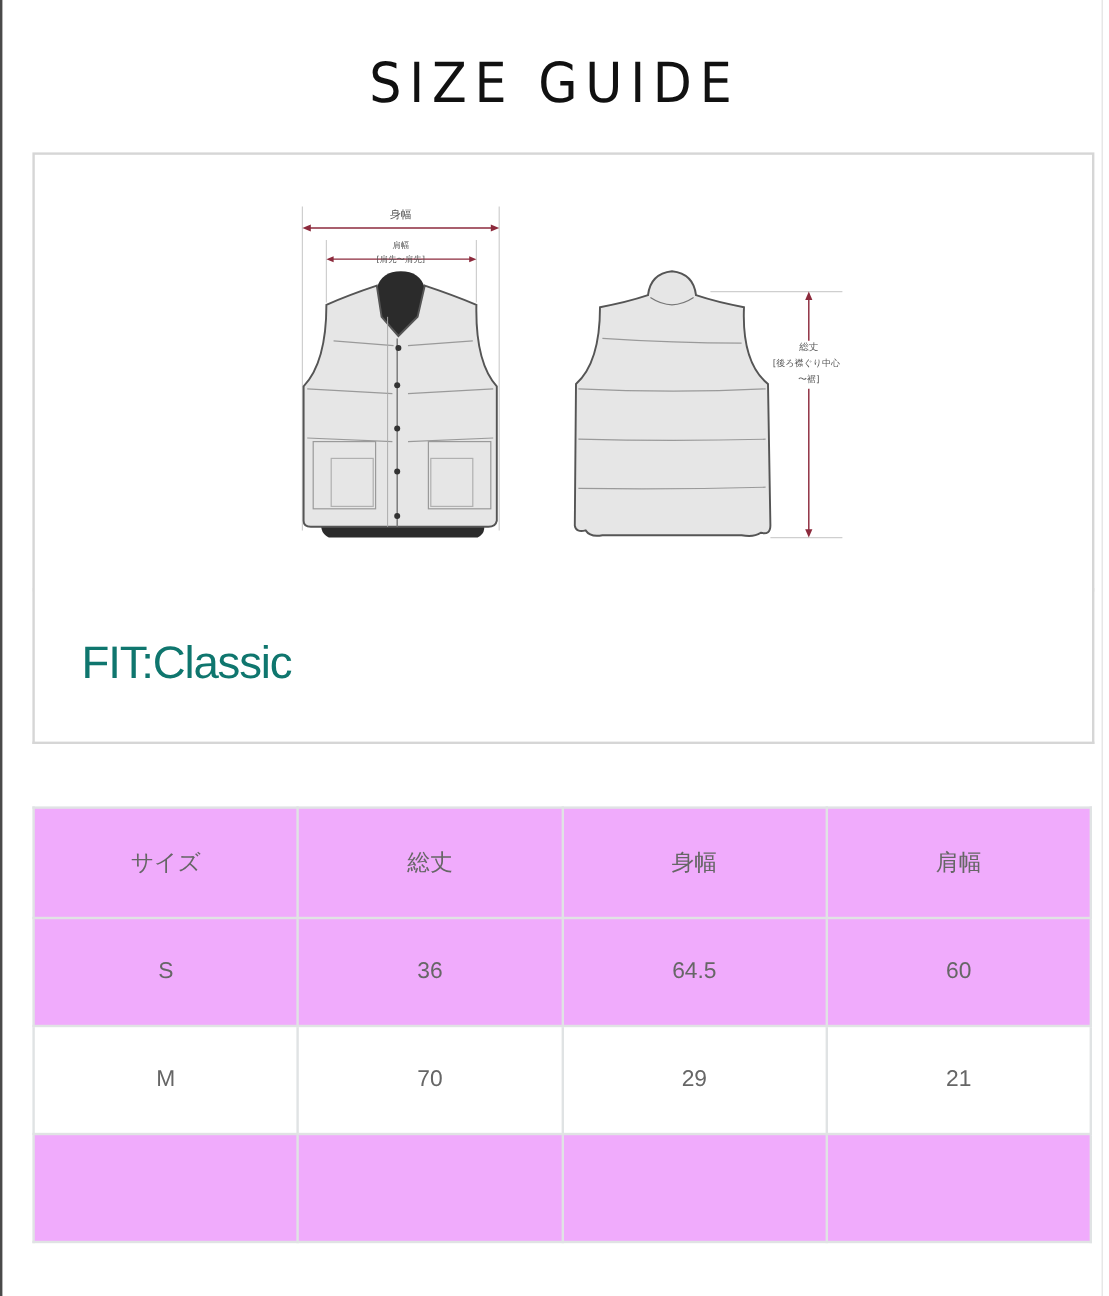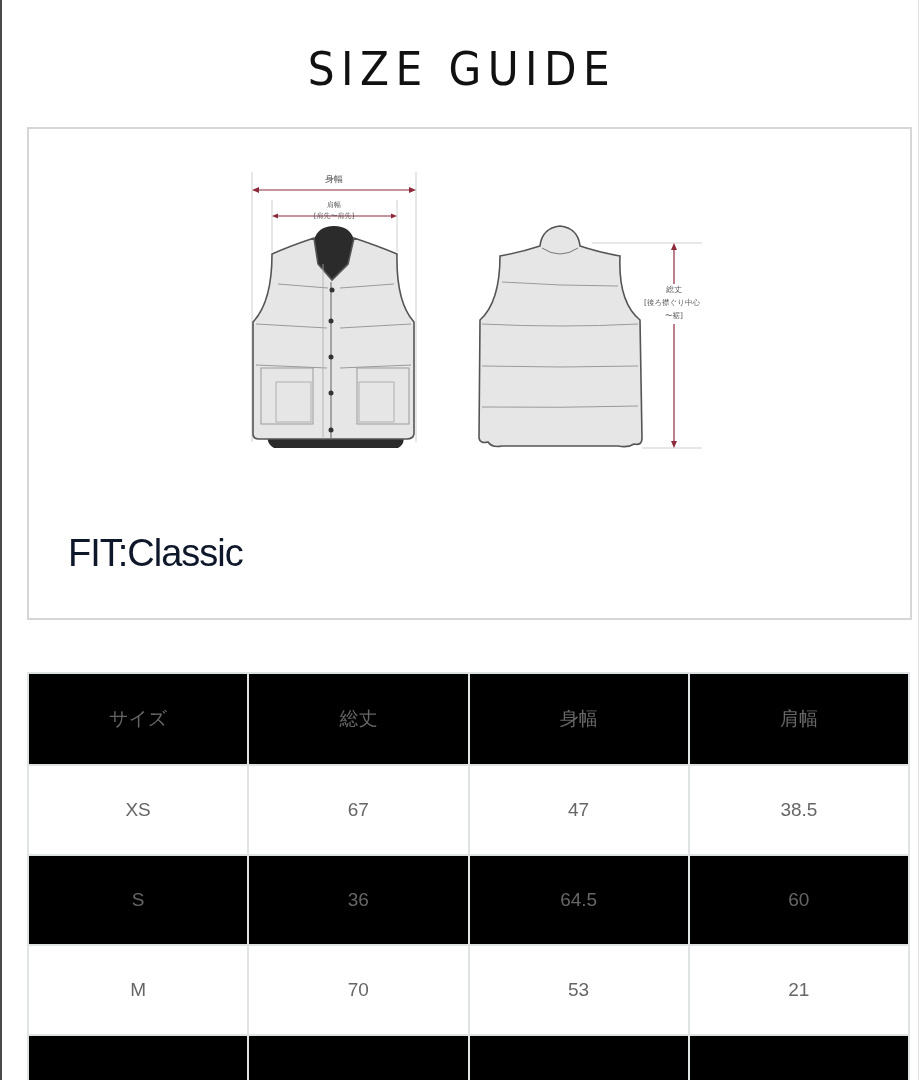--- a/index.html
+++ b/index.html
@@ -21,39 +21,39 @@
   .image-box {
     position: absolute; left: 27px; top: 127px; width: 881px; height: 362px;
     border: 2px solid #d6d6d6; background: #fff;
   }
   .fit-box {
     position: absolute; left: 27px; top: 490px; width: 881px; height: 128px;
     border: 2px solid #d6d6d6; border-top: none; background: #fff;
   }
   .fit-text {
     position: absolute; left: 39px; top: 42px;
-    font-size: 38px; color: #0f172a; letter-spacing: -1px;
+    font-size: 38px; color: #0f766e; letter-spacing: -1px;
     font-family: "Liberation Sans", sans-serif;
   }
 
   .diagram { position: absolute; left: 0; top: 0; }
 
   .size-table {
     position: absolute; left: 27px; top: 672px; width: 883px;
     border-collapse: collapse; table-layout: fixed;
   }
   .size-table td, .size-table th {
     border: 2px solid #e0e3e4; text-align: center; vertical-align: middle;
     color: #666; font-size: 19px; font-weight: normal;
     font-family: "Liberation Sans", "DejaVu Sans", sans-serif;
     padding: 0;
   }
   .size-table th { height: 90px; font-family: "DejaVu Sans", sans-serif; font-size: 19px; }
   .size-table td { height: 88px; }
-  .row-teal td, .row-teal th { background: #000000; }
+  .row-teal td, .row-teal th { background: #f0abfc; }
   .row-white td { background: #ffffff; }
 </style>
 </head>
 <body>
 
 <div class="left-edge"></div>
 <div class="right-edge"></div>
 
 <h1 class="title">SIZE GUIDE</h1>
 
@@ -138,36 +138,30 @@
 </div>
 
 <table class="size-table">
   <tbody>
       <tr class="row-teal">
     <th>サイズ</th>
     <th>総丈</th>
     <th>身幅</th>
     <th>肩幅</th>
   </tr>
-  <tr class="row-white">
-    <td>XS</td>
-    <td>67</td>
-    <td>47</td>
-    <td>38.5</td>
-  </tr>
   <tr class="row-teal">
     <td>S</td>
     <td>36</td>
     <td>64.5</td>
     <td>60</td>
   </tr>
   <tr class="row-white">
     <td>M</td>
     <td>70</td>
-    <td>53</td>
+    <td>29</td>
     <td>21</td>
   </tr>
   <tr class="row-teal">
     <td></td>
     <td></td>
     <td></td>
     <td></td>
   </tr>
 </tbody>
   </table>

